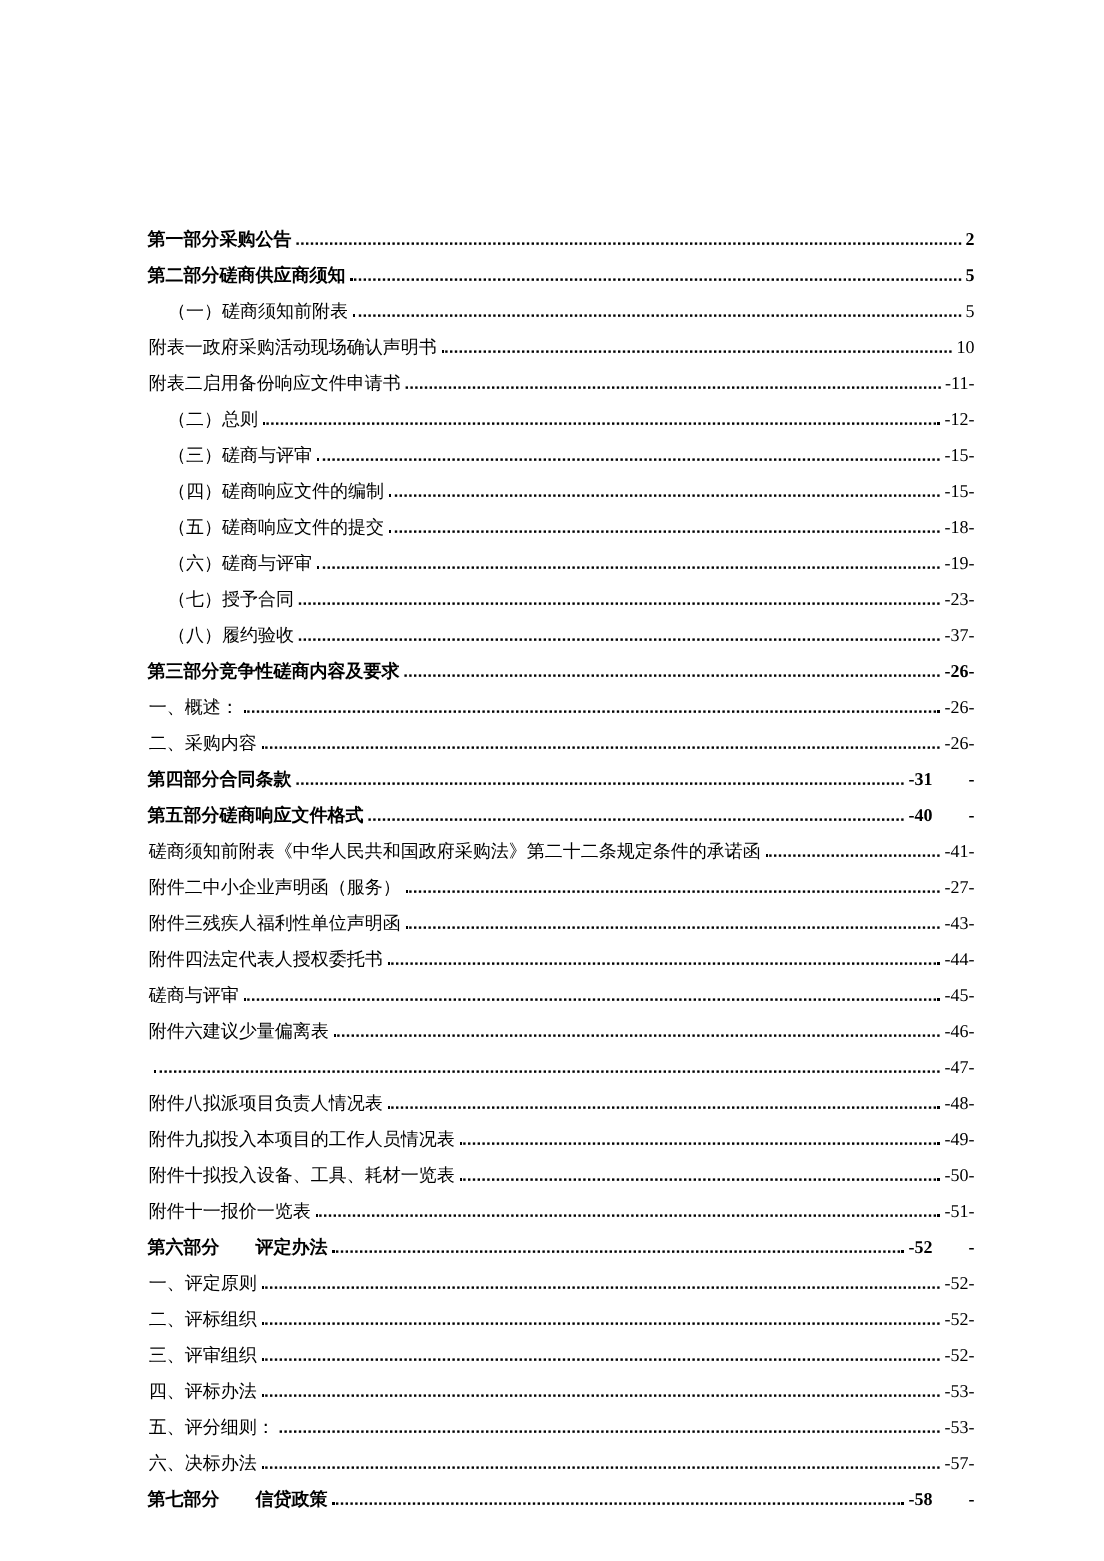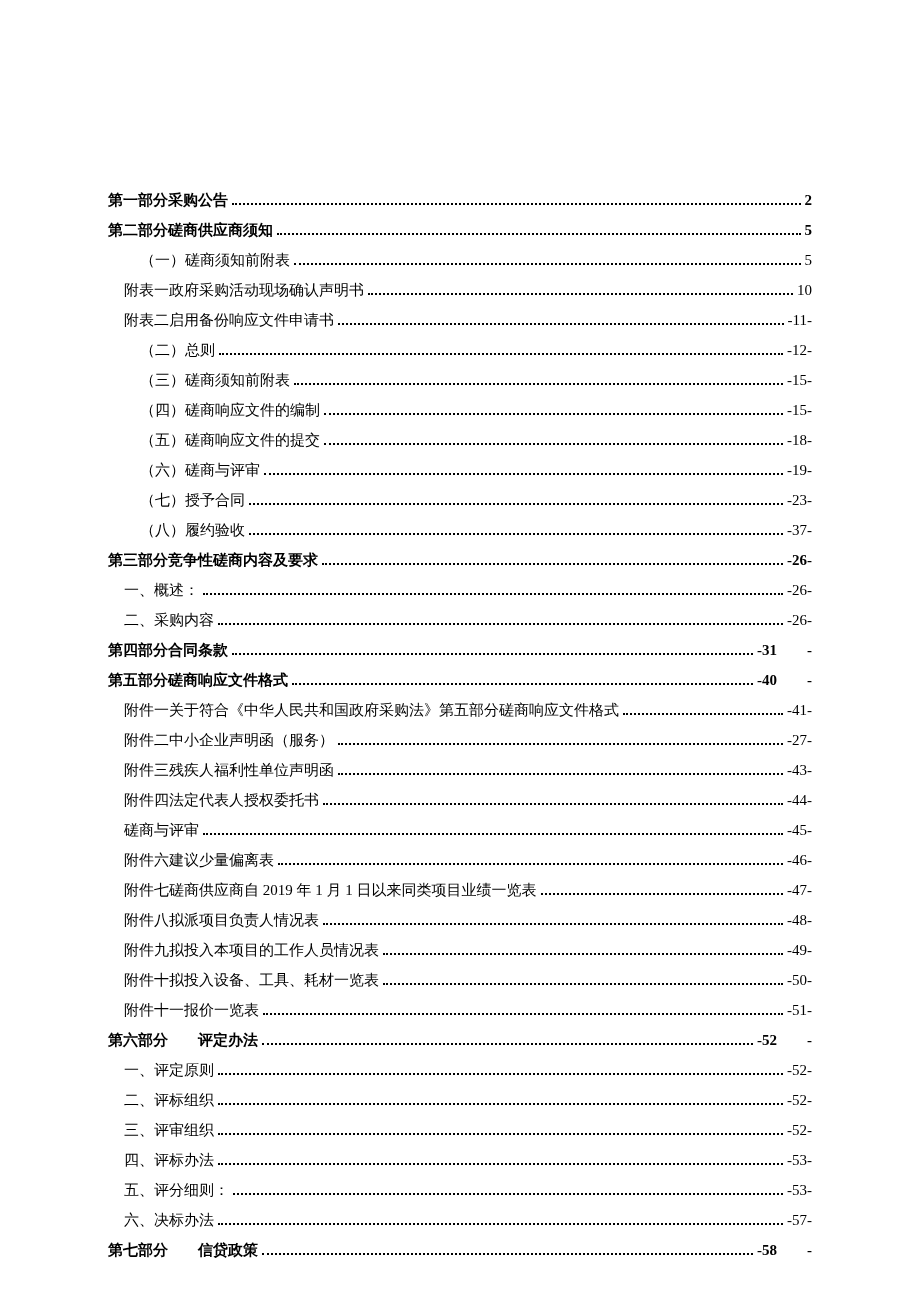--- a/index.html
+++ b/index.html
@@ -26,21 +26,21 @@
       flex: 1;
       border-bottom: 2px dotted #000;
       margin: 0 4px 3px 4px;
       min-width: 10px;
     }
     .toc-page {
       flex-shrink: 0;
       text-align: right;
     }
     .bold { font-weight: bold; }
-    .level-1 { margin-left: 0; justify-content: center; }
+    .level-1 { margin-left: 15px; justify-content: center; }
     .level-2 { margin-left: 16px; }
     .level-3 { margin-left: 32px; }
   </style>
 </head>
 <body>
 
 <div id="toc-container">
     <div class="toc-entry level-1 bold">
       <span class="toc-label">第一部分采购公告</span>
       <span class="toc-dots"></span>
@@ -65,21 +65,21 @@
       <span class="toc-label">附表二启用备份响应文件申请书</span>
       <span class="toc-dots"></span>
       <span class="toc-page">-11-</span>
     </div>
     <div class="toc-entry level-3">
       <span class="toc-label">（二）总则</span>
       <span class="toc-dots"></span>
       <span class="toc-page">-12-</span>
     </div>
     <div class="toc-entry level-3">
-      <span class="toc-label">（三）磋商须知前附表</span>
+      <span class="toc-label">（三）磋商与评审</span>
       <span class="toc-dots"></span>
       <span class="toc-page">-15-</span>
     </div>
     <div class="toc-entry level-3">
       <span class="toc-label">（四）磋商响应文件的编制</span>
       <span class="toc-dots"></span>
       <span class="toc-page">-15-</span>
     </div>
     <div class="toc-entry level-3">
       <span class="toc-label">（五）磋商响应文件的提交</span>
@@ -120,21 +120,21 @@
       <span class="toc-label">第四部分合同条款</span>
       <span class="toc-dots"></span>
       <span class="toc-page">-31　　-</span>
     </div>
     <div class="toc-entry level-1 bold">
       <span class="toc-label">第五部分磋商响应文件格式</span>
       <span class="toc-dots"></span>
       <span class="toc-page">-40　　-</span>
     </div>
     <div class="toc-entry level-2">
-      <span class="toc-label">附件一关于符合《中华人民共和国政府采购法》第五部分磋商响应文件格式</span>
+      <span class="toc-label">磋商须知前附表《中华人民共和国政府采购法》第二十二条规定条件的承诺函</span>
       <span class="toc-dots"></span>
       <span class="toc-page">-41-</span>
     </div>
     <div class="toc-entry level-2">
       <span class="toc-label">附件二中小企业声明函（服务）</span>
       <span class="toc-dots"></span>
       <span class="toc-page">-27-</span>
     </div>
     <div class="toc-entry level-2">
       <span class="toc-label">附件三残疾人福利性单位声明函</span>
@@ -150,21 +150,20 @@
       <span class="toc-label">磋商与评审</span>
       <span class="toc-dots"></span>
       <span class="toc-page">-45-</span>
     </div>
     <div class="toc-entry level-2">
       <span class="toc-label">附件六建议少量偏离表</span>
       <span class="toc-dots"></span>
       <span class="toc-page">-46-</span>
     </div>
     <div class="toc-entry level-2">
-      <span class="toc-label">附件七磋商供应商自 2019 年 1 月 1 日以来同类项目业绩一览表</span>
       <span class="toc-dots"></span>
       <span class="toc-page">-47-</span>
     </div>
     <div class="toc-entry level-2">
       <span class="toc-label">附件八拟派项目负责人情况表</span>
       <span class="toc-dots"></span>
       <span class="toc-page">-48-</span>
     </div>
     <div class="toc-entry level-2">
       <span class="toc-label">附件九拟投入本项目的工作人员情况表</span>

